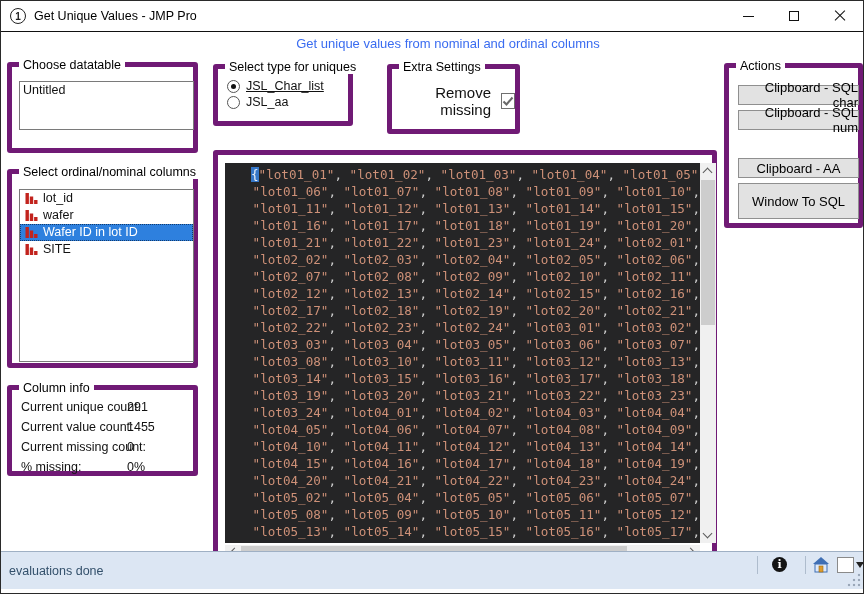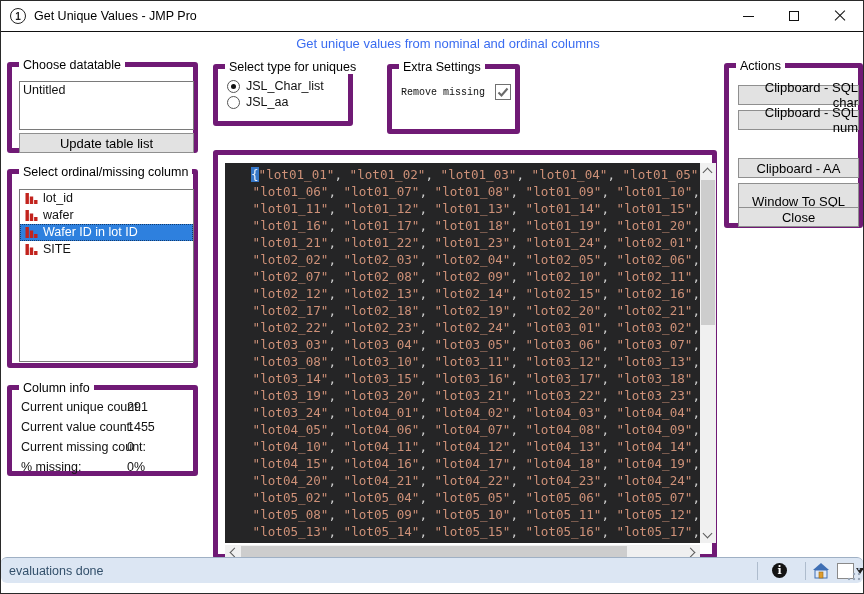--- a/index.html
+++ b/index.html
@@ -34,42 +34,42 @@
   .list-item.selected{ background:var(--selection,#2e80de); color:#fff; }
   .col-item .bars{ margin:0 5px 0 2px; flex:0 0 auto; }
   .col-item.selected{ outline:1px dotted #123c6e; outline-offset:-1px; }
   
   .btn{ position:absolute; background:#e2e2e2; border:1px solid #8f8f8f; font-size:13px;
     font-family:"Liberation Sans", sans-serif; display:flex; align-items:center; justify-content:center; color:#000; }
   
   .radio-row{ position:absolute; display:flex; align-items:center; font-size:12.5px; }
   .radio{ width:13px; height:13px; border:1px solid #555; border-radius:50%; margin-right:6px; position:relative; background:#fff; flex:0 0 auto;}
   .radio.checked::after{ content:""; position:absolute; left:3px; top:3px; width:5px; height:5px; border-radius:50%; background:#111; }
-  .check-row{ position:absolute; display:flex; align-items:center; font-size:10px;font-family:Liberation Mono, monospace; }
+  .check-row{ position:absolute; display:flex; align-items:center; font-size:15px; }
   .checkbox{ width:16px; height:16px; border:1px solid #707070; background:#fff; margin-left:10px; display:flex; align-items:center; justify-content:center; }
   
   .code-area{ position:absolute; background:var(--code-bg,#252526); overflow:hidden;
     font-family:"DejaVu Sans Mono", monospace; font-size:12.6px; line-height:17px; padding:3px 0 0 20px; }
   .code-line{ white-space:nowrap; }
   .code-line.first{ text-indent:0; padding-left:6px; }
   .str{ color:var(--string,#ce9178); }
   .pun{ color:var(--punct,#cfcfcf); }
   .brace{ background:var(--brace-bg,#3677c8); color:#eef2f8; }
   
   .vscroll,.hscroll{ position:absolute; background:#f0f0f0; }
   .sb-thumb{ position:absolute; background:#cdcdcd; }
   .chev{ position:absolute; width:7px; height:7px; border-left:1.4px solid #5a5a5a; border-top:1.4px solid #5a5a5a; }
   .chev.up{ transform:rotate(45deg); } .chev.down{ transform:rotate(225deg); }
   .chev.left{ transform:rotate(-45deg); } .chev.right{ transform:rotate(135deg); }
   
   .info-row{ position:absolute; font-size:12.5px; }
   .info-row .val{ position:absolute; left:106px; top:0; }
   
-  .statusbar{ position:absolute; left:0; right:0; bottom:10px; height:26px; background:var(--status-bg,#dce6f3);
-    border-top:1px solid #9fb0c4; display:flex; align-items:center; font-size:12.5px; color:var(--status-text,#33506b);border-radius:6px; }
+  .statusbar{ position:absolute; left:0; right:0; bottom:4px; height:38px; background:var(--status-bg,#dce6f3);
+    border-top:1px solid #9fb0c4; display:flex; align-items:center; font-size:12.5px; color:var(--status-text,#33506b); }
   .status-text{ margin-left:8px; }
   .status-sep{ position:absolute; top:4px; width:1px; height:18px; background:#aebccd; }
   .info-circle{ position:absolute; width:15px; height:15px; border-radius:50%; background:#141414; color:#fff;
     display:flex; align-items:center; justify-content:center; font-size:11px; font-weight:bold; font-family:"DejaVu Serif", serif; top:5px; }
   .win-square{ position:absolute; width:17px; height:16px; background:#fff; border:1px solid #8a8a8a; top:5px; }
   .caret-down{ position:absolute; top:10px; width:0; height:0; border-left:4.5px solid transparent; border-right:4.5px solid transparent; border-top:6px solid #222; }
   .grip{ position:absolute; right:2px; bottom:2px; width:14px; height:14px;
     background:
       radial-gradient(circle at 12px 12px, #9aa7b8 1.3px, transparent 1.6px),
       radial-gradient(circle at 12px 7px,  #9aa7b8 1.3px, transparent 1.6px),
@@ -102,25 +102,24 @@
     </div>
   </div>
 
   <div class="subtitle">Get unique values from nominal and ordinal columns</div>
 
   <div class="group" style="left:6px; top:61px; width:191px; height:91px;">
     <div class="group-label">Choose datatable</div>
     <div class="listbox" style="left:7px; top:14px; width:175px; height:49px;">
         <div class="list-item">Untitled</div>
       </div>
-    <div class="btn" style="left:7px; top:66px; width:175px; height:20px;">Update table list</div>
   </div>
 
   <div class="group" style="left:6px; top:168px; width:191px; height:199px;">
-    <div class="group-label">Select ordinal/missing column</div>
+    <div class="group-label">Select ordinal/nominal columns</div>
     <div class="listbox" style="left:7px; top:15px; width:175px; height:173px;">
         <div class="list-item col-item">
           <svg class="bars" width="13" height="13" viewBox="0 0 13 13">
             <rect x="0.5" y="1" width="3.4" height="11" fill="#c2231d"></rect>
             <rect x="4.8" y="4.5" width="3.4" height="7.5" fill="#c2231d"></rect>
             <rect x="9.1" y="8" width="3.4" height="4" fill="#c2231d"></rect>
           </svg>
           <span>lot_id</span>
         </div>
         <div class="list-item col-item">
@@ -156,21 +155,21 @@
         <div class="info-row" style="top: 0px; left: 0px; position: absolute;"><span>Current unique count:</span><span class="val">291</span></div>
         <div class="info-row" style="top: 20px; left: 0px; position: absolute;"><span>Current value count:</span><span class="val">1455</span></div>
         <div class="info-row" style="top: 40px; left: 0px; position: absolute;"><span>Current missing count:</span><span class="val">0</span></div>
         <div class="info-row" style="top: 60px; left: 0px; position: absolute;"><span>% missing:</span><span class="val">0%</span></div>
       </div>
   </div>
 
   <div class="group" style="left:212px; top:63px; width:140px; height:62px;padding-left:36px;">
     <div class="group-label">Select type for uniques</div>
     <div style="position:absolute; inset:0;">
-        <div class="radio-row" style="left: 9px; top: 10px;">
+        <div class="radio-row" style="left: 9px; top: 10px; text-decoration: underline;">
           <span class="radio checked"></span>
           <span>JSL_Char_list</span>
         </div>
         <div class="radio-row" style="left: 9px; top: 26px;">
           <span class="radio"></span>
           <span>JSL_aa</span>
         </div>
       </div>
   </div>
 
@@ -228,21 +227,20 @@
   </div>
 
   <div class="group" style="left:723px; top:62px; width:139px; height:165px;">
     <div class="group-label">Actions</div>
     <div style="position:absolute; inset:0;">
         <div class="btn" style="left: 9px; width: 121px; height: 20px; top: 17px;">Clipboard - SQL char</div>
         <div class="btn" style="left: 9px; width: 121px; height: 20px; top: 42px;">Clipboard - SQL num</div>
         <div class="btn" style="left: 9px; width: 121px; height: 20px; top: 66px; margin-top: 24px;">Clipboard - List</div>
         <div class="btn" style="left: 9px; width: 121px; height: 20px; top: 90px;">Clipboard - AA</div>
         <div class="btn" style="left: 9px; width: 121px; height: 36px; top: 115px;">Window To SQL</div>
-        <div class="btn" style="left: 9px; width: 121px; height: 20px; top: 139px;">Close</div>
       </div>
   </div>
 
   <div class="statusbar">
     <span class="status-text">evaluations done</span>
     <span class="status-sep" style="left:756px;"></span>
     <span class="info-circle" style="left:771px;">i</span>
     <span class="status-sep" style="left:804px;"></span>
     <svg style="position:absolute; left:811px; top:4px;" width="18" height="17" viewBox="0 0 18 17">
       <polygon points="9,1 17,8 1,8" fill="#3f6fb4"></polygon>

